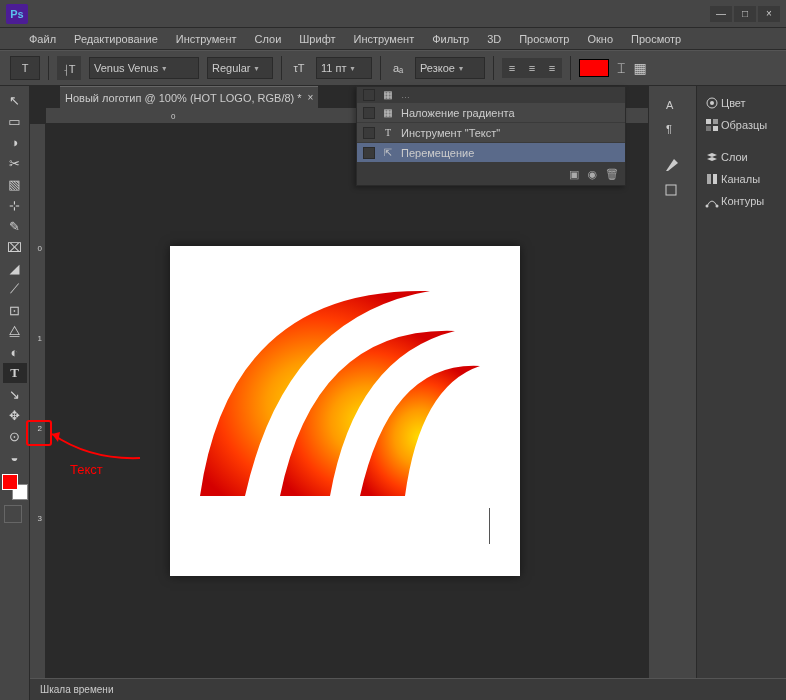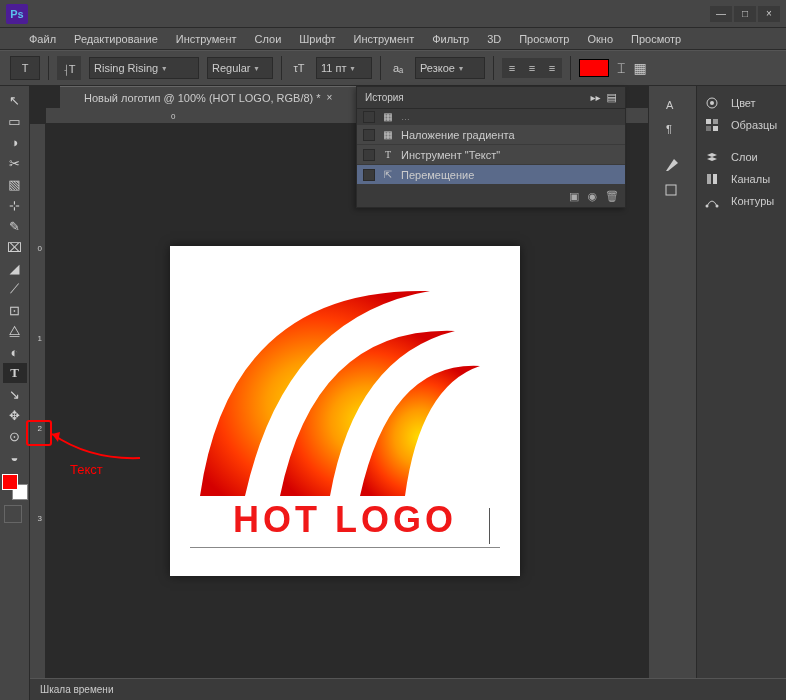--- a/index.html
+++ b/index.html
@@ -22,37 +22,37 @@
 .swatch{width:30px;height:18px;background:#f00;border:1px solid #000}
 .workspace{display:flex;height:calc(100% - 86px)}
 .toolbox{width:30px;background:#464646;border-right:1px solid #2a2a2a;display:flex;flex-direction:column;padding:4px 0;gap:1px;position:relative}
 .toolbox .tool{width:24px;height:20px;margin:0 auto;display:flex;align-items:center;justify-content:center;cursor:pointer;font-size:13px;color:#d0d0d0}
 .toolbox .tool.sel{background:#2a2a2a}
 .toolbox .swatches{margin-top:6px;width:26px;height:26px;position:relative;margin-left:2px}
 .toolbox .swatches .fg{width:16px;height:16px;background:#f00;border:1px solid #fff;position:absolute;top:0;left:0;z-index:2}
 .toolbox .swatches .bg{width:16px;height:16px;background:#fff;border:1px solid #888;position:absolute;bottom:0;right:0}
 .toolbox .qm{margin-top:4px;width:18px;height:18px;border:1px solid #666;margin-left:4px}
 .canvas-area{flex:1;background:#2a2a2a;position:relative;overflow:hidden}
-.tab{position:absolute;top:0;left:30px;height:22px;background:#464646;display:flex;align-items:center;padding:0 24px;gap:6px;border-top:1px solid #666}
+.tab{position:absolute;top:0;left:30px;height:22px;background:#464646;display:flex;align-items:center;padding:0 5px;gap:6px;border-top:1px solid #666}
 .tab .x{cursor:pointer;font-size:10px}
 .ruler-h{position:absolute;top:22px;left:16px;right:0;height:16px;background:#464646;border-bottom:1px solid #2a2a2a;font-size:8px;color:#999;display:flex;align-items:center}
 .ruler-h .lbl{position:absolute;bottom:2px;font-size:8px}
 .ruler-v{position:absolute;top:38px;left:0;width:16px;bottom:20px;background:#464646;border-right:1px solid #2a2a2a}
 .ruler-v .lbl{position:absolute;font-size:8px;right:3px;writing-mode:horizontal-tb}
 .canvas{position:absolute;top:160px;left:140px;width:350px;height:330px;background:#fff;box-shadow:0 0 10px rgba(0,0,0,.5)}
 .logo-text{position:absolute;bottom:28px;left:20px;right:20px;text-align:center;font-family:Arial Black,sans-serif;font-size:36px;letter-spacing:4px;color:#f01818;font-weight:900;border-bottom:1px solid #888;padding-bottom:6px}
 .cursor-line{position:absolute;width:1px;height:36px;background:#555;bottom:32px;right:30px}
 .status{position:absolute;bottom:0;left:0;right:0;height:20px;background:#464646;display:flex;align-items:center;padding:0 8px;gap:10px;border-top:1px solid #555}
 .status input{background:#464646;border:none;width:50px;color:#ccc;font-size:10px}
 .timeline{position:absolute;bottom:0;left:30px;right:0;height:22px;background:#3a3a3a;border-top:1px solid #555;display:flex;align-items:center;padding:0 10px}
 .right-dock{width:48px;background:#464646;border-left:1px solid #2a2a2a;display:flex;flex-direction:column;padding:8px 4px;gap:4px}
 .right-dock .ico{width:38px;height:22px;display:flex;align-items:center;justify-content:center;cursor:pointer;border-radius:2px}
 .right-dock .grp{margin-bottom:10px;display:flex;flex-direction:column;gap:2px}
 .panels{width:90px;background:#3a3a3a;border-left:1px solid #2a2a2a;display:flex;flex-direction:column;padding:6px 4px}
-.panels .pitem{display:flex;align-items:center;gap:12px;padding:4px 4px;cursor:pointer;font-size:10px}
+.panels .pitem{display:flex;align-items:center;gap:2px;padding:4px 4px;cursor:pointer;font-size:10px}
 .panels .pitem svg{flex-shrink:0}
 .panels .pgrp{margin-bottom:10px}
 .history{position:absolute;top:86px;left:356px;width:270px;background:#464646;border:1px solid #2a2a2a;z-index:10;box-shadow:-2px 2px 5px rgba(0,0,0,.3)}
 .history .head{height:22px;background:#3a3a3a;display:flex;align-items:center;padding:0 8px;border-bottom:1px solid #2a2a2a}
 .history .head .title{font-size:10px}
 .history .head .coll{margin-left:auto;font-size:10px;cursor:pointer}
 .history .row{display:flex;align-items:center;height:20px;padding:0 6px;gap:6px;font-size:10px;border-bottom:1px solid #3a3a3a}
 .history .row.sel{background:#5a6a8a}
 .history .row .chk{width:12px;height:12px;border:1px solid #2a2a2a;background:#3a3a3a}
 .history .row .ico{width:14px;height:14px;display:flex;align-items:center;justify-content:center;font-size:10px}
@@ -87,21 +87,21 @@
   <span>Просмотр</span>
   <span>Окно</span>
   <span>Просмотр</span>
 </div>
 
 <div class="optbar">
   <div class="tool-ind">T</div>
   <div class="sep"></div>
   <div class="orient">⸡T</div>
   <div class="dd" style="width:110px">
-      <span>Rising Rising</span>
+      <span>Venus Venus</span>
       <span class="chev">▾</span>
     </div>
   <div class="dd" style="width:66px">
       <span>Regular</span>
       <span class="chev">▾</span>
     </div>
   <div class="sep"></div>
   <span class="aa">τT</span>
   <div class="dd" style="width:56px">
       <span>11 пт</span>
@@ -175,21 +175,20 @@
             <stop offset="0%" stop-color="#ffde00"></stop>
             <stop offset="35%" stop-color="#ff9a00"></stop>
             <stop offset="70%" stop-color="#ff3a00"></stop>
             <stop offset="100%" stop-color="#d40000"></stop>
           </radialGradient>
         </defs>
         <path d="M30 250 Q 60 40 260 45 Q 115 70 75 250 Z" fill="url(#g)"></path>
         <path d="M110 250 Q 145 80 285 85 Q 185 110 160 250 Z" fill="url(#g)"></path>
         <path d="M190 250 Q 220 115 310 120 Q 250 140 235 250 Z" fill="url(#g)"></path>
       </svg>
-      <div class="logo-text">HOT LOGO</div>
       <div class="cursor-line"></div>
     </div>
 
     <div class="status">
       <input value="100%" style="">
       <span style="font-size:9px">▸</span>
       <span style="font-size:10px">Док:  468.8K/684.0K</span>
       <span style="font-size:9px">▸</span>
     </div>
   </div>
@@ -264,25 +263,20 @@
         </div>
     </div>
   </div>
 </div>
 
 <div class="timeline">
   <span style="font-size:10px">Шкала времени</span>
 </div>
 
 <div class="history">
-  <div class="head">
-    <span class="title">История</span>
-    <span class="coll">▸▸</span>
-    <span style="margin-left:6px">▤</span>
-  </div>
   <div class="row" style="height:16px;background:#3a3a3a">
     <span class="chk"></span>
       <span class="ico">▦</span>
       <span style="font-size:9px;color:#888">…</span>
   </div>
   <div class="row">
     <span class="chk"></span>
     <span class="ico">▦</span>
     <span>Наложение градиента</span>
   </div>

